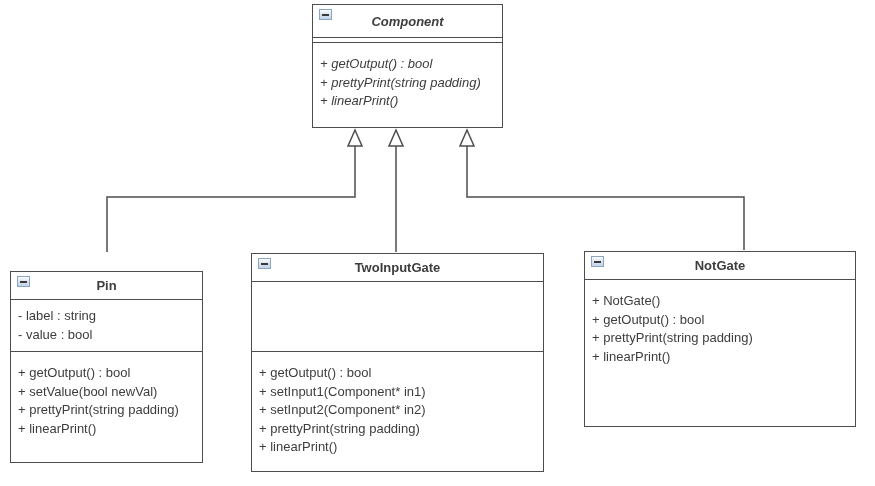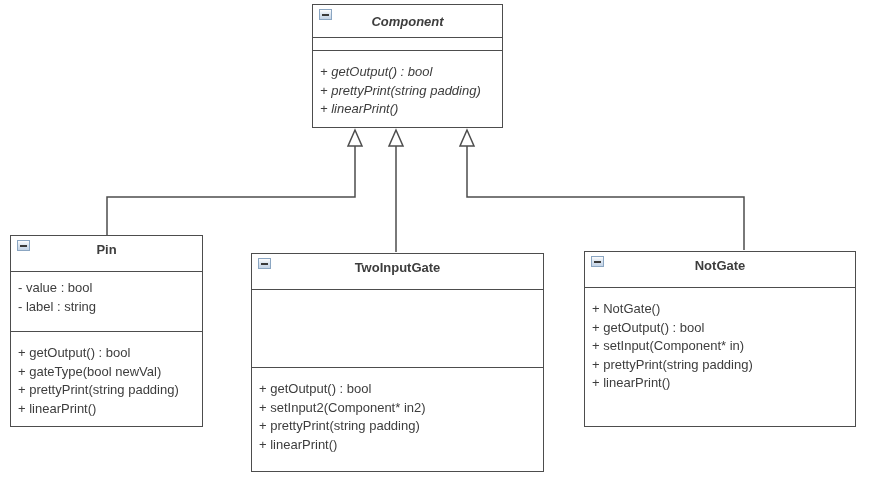--- a/index.html
+++ b/index.html
@@ -50,29 +50,28 @@
     border-top:1.5px solid #4d4d4d;
     box-sizing:border-box;
   }
   .attrs,.methods{
     border-top:1.5px solid #4d4d4d;
     box-sizing:border-box;
     padding:7px 7px 0 7px;
     line-height:18.5px;
     white-space:nowrap;
     overflow:hidden;
-    margin-top:8px;
   }
   .methods{ padding-top:12px; }
   .abstract .methods .line{ font-style:italic; }
 
   
   .box-component{ left:312px; top:4px;   width:191px; height:124px; }
   .box-component .titlebar{ height:32px; }
-  .box-pin      { left:10px;  top:235px; width:193px; height:192px; }
+  .box-pin      { left:10px;  top:271px; width:193px; height:192px; }
   .box-pin .titlebar{ height:27px; }
   .box-pin .attrs{ height:52px; }
   .box-twoinputgate{ left:251px; top:253px; width:293px; height:219px; }
   .box-twoinputgate .titlebar{ height:27px; }
   .box-twoinputgate .attrs{ height:70px; }
   .box-notgate  { left:584px; top:251px; width:272px; height:176px; }
   .box-notgate .titlebar{ height:27px; }
   .box-notgate .attrs{ height:37px; }
 
   .edges{
@@ -118,57 +117,57 @@
   </div>
 
   <div class="class-box box-pin">
     <div class="titlebar">
       <span class="collapse-icon">
           <span class="minus"></span>
         </span>
       <span class="title">Pin</span>
     </div>
     <div class="attrs">
+      <div class="line">- label : string</div>
       <div class="line">- value : bool</div>
-      <div class="line">- label : string</div>
     </div>
     <div class="methods">
       <div class="line">+ getOutput() : bool</div>
-      <div class="line">+ gateType(bool newVal)</div>
+      <div class="line">+ setValue(bool newVal)</div>
       <div class="line">+ prettyPrint(string padding)</div>
       <div class="line">+ linearPrint()</div>
     </div>
   </div>
 
   <div class="class-box box-twoinputgate">
     <div class="titlebar">
       <span class="collapse-icon">
           <span class="minus"></span>
         </span>
       <span class="title">TwoInputGate</span>
     </div>
     <div class="attrs">
     </div>
     <div class="methods">
       <div class="line">+ getOutput() : bool</div>
+      <div class="line">+ setInput1(Component* in1)</div>
       <div class="line">+ setInput2(Component* in2)</div>
       <div class="line">+ prettyPrint(string padding)</div>
       <div class="line">+ linearPrint()</div>
     </div>
   </div>
 
   <div class="class-box box-notgate">
     <div class="titlebar">
       <span class="collapse-icon">
           <span class="minus"></span>
         </span>
       <span class="title">NotGate</span>
     </div>
     <div class="methods">
       <div class="line">+ NotGate()</div>
       <div class="line">+ getOutput() : bool</div>
-      <div class="line">+ setInput(Component* in)</div>
       <div class="line">+ prettyPrint(string padding)</div>
       <div class="line">+ linearPrint()</div>
     </div>
   </div>
 
 </div>
 
 </body></html>

